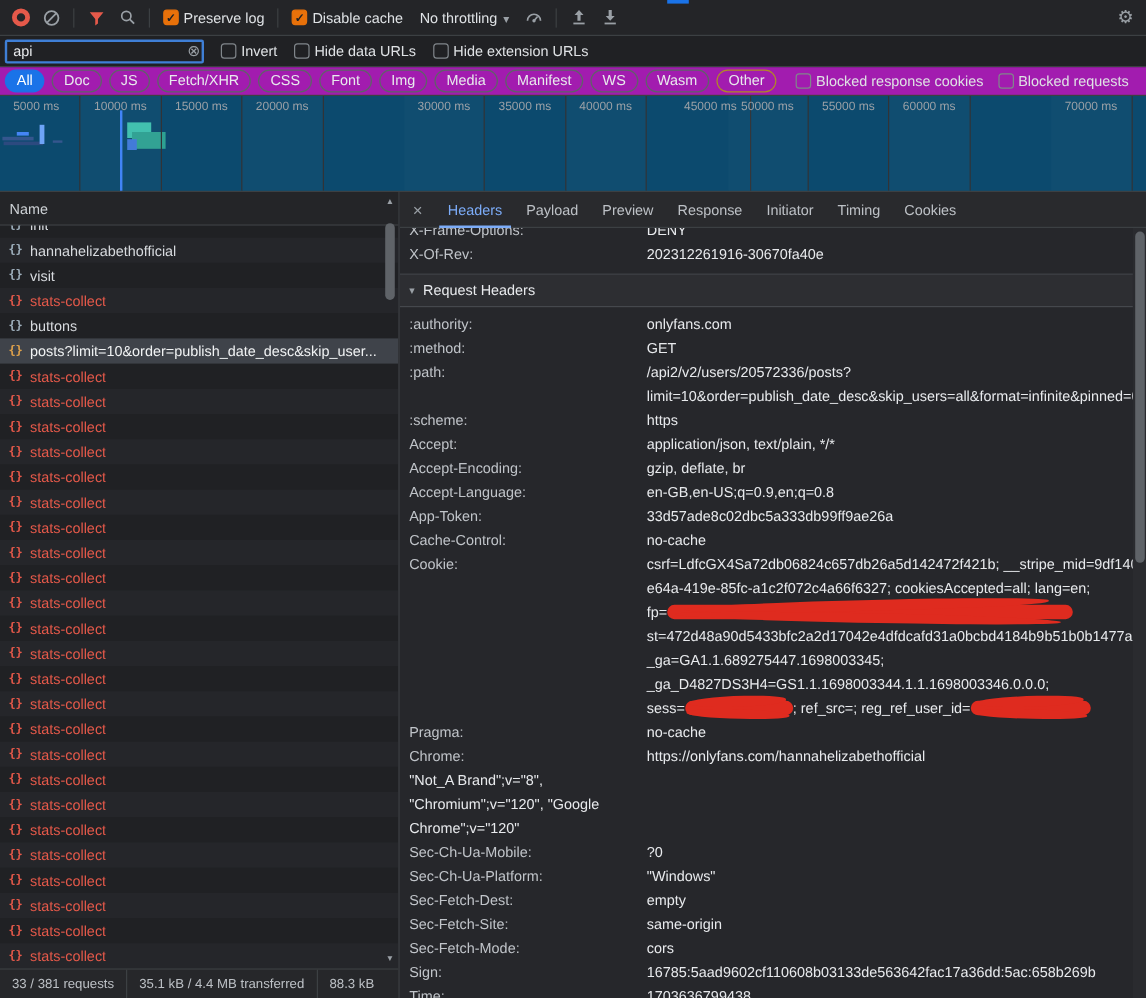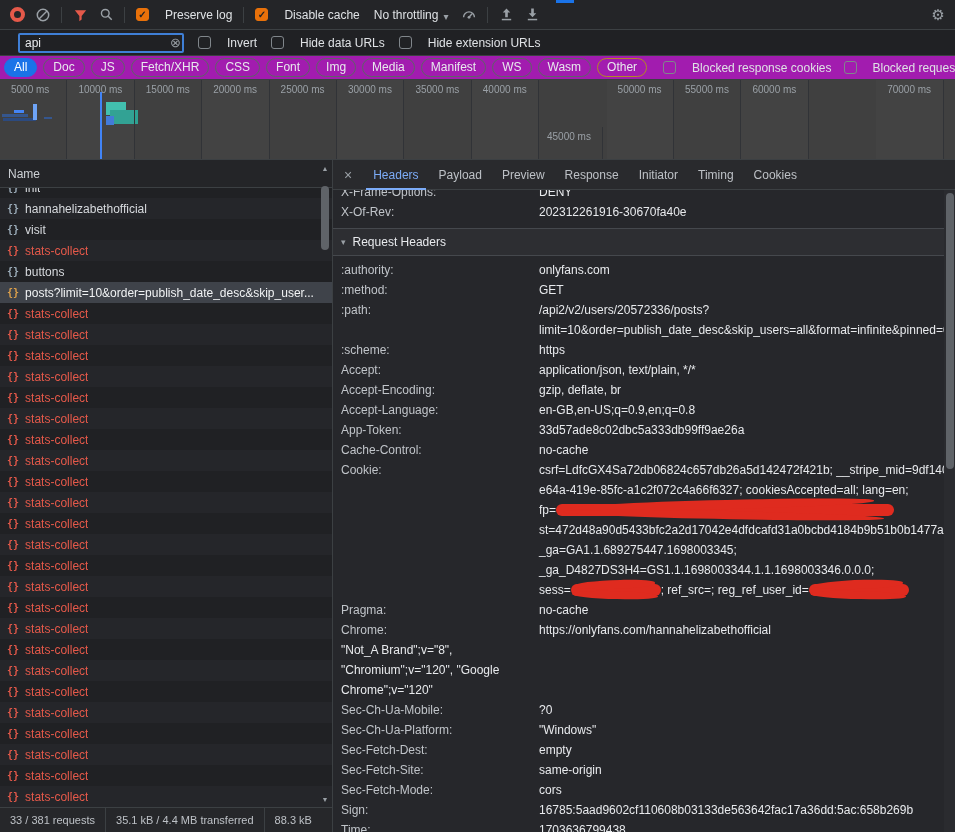--- a/index.html
+++ b/index.html
@@ -14,41 +14,41 @@
   .tb3{top:56px;height:24px;padding:0 4px;background:#a21caf;}
   .icon-btn{width:26px;height:24px;display:flex;align-items:center;justify-content:center;flex:none;cursor:pointer;}
   .vsep{width:1px;height:16px;background:#3c4043;margin:0 5px;flex:none;}
   .spacer{flex:1;}
   .rec-ring{width:7px;height:7px;border:4px solid #e5594a;border-radius:50%;display:block;}
   .glyph{color:#9aa0a6;font-size:15px;line-height:1;}
   .cb-wrap{display:flex;align-items:center;margin:0 6px;cursor:pointer;flex:none;}
   .cb{width:13px;height:13px;border:1.5px solid #80868b;border-radius:3px;box-sizing:border-box;
       display:flex;align-items:center;justify-content:center;font-size:10px;font-weight:bold;color:transparent;flex:none;}
   .cb.checked{background:#e8710a;border-color:#e8710a;color:#202124;}
-  .cb-label{margin-left:16px;color:#dfe2e5;white-space:nowrap;}
+  .cb-label{margin-left:4px;color:#dfe2e5;white-space:nowrap;}
   .dd{display:flex;align-items:flex-end;color:#dfe2e5;margin:0 8px;cursor:pointer;white-space:nowrap;}
   .dd .caret{color:#9aa0a6;margin-left:5px;font-size:10px;}
   .blue-strip{position:absolute;left:556px;top:0;width:18px;height:3px;background:#1a73e8;}
 
   
-  .flt-input-wrap{position:relative;flex:none;width:166px;height:20px;margin-left:14px;}
+  .flt-input-wrap{position:relative;flex:none;width:166px;height:20px;margin-left:0;}
   .flt-input{width:100%;height:100%;box-sizing:border-box;background:#202124;border:2px solid #3f7fd6;
       border-radius:2px;color:#e8eaed;font-family:"Liberation Sans",sans-serif;font-size:12px;padding:0 18px 0 5px;outline:none;}
   .flt-clear{position:absolute;right:3px;top:2px;color:#9aa0a6;font-size:13px;cursor:pointer;}
 
   
   .chips{display:flex;align-items:center;gap:6px;}
   .chip{height:19px;line-height:17px;padding:0 9px;border:1px solid #5f6368;border-radius:10px;
         background:transparent;color:#e8eaed;font-family:"Liberation Sans",sans-serif;font-size:12px;cursor:pointer;box-sizing:border-box;}
   .chip.selected{background:#1a73e8;border-color:#1a73e8;color:#ffffff;}
   .chip.highlighted{border-color:#b08a25;}
   .adv-cbs{display:flex;align-items:center;margin-left:10px;}
 
   
-  .overview{position:absolute;top:80px;left:0;width:955px;height:80px;background:#404040;
+  .overview{position:absolute;top:80px;left:0;width:955px;height:80px;background:#0c4a6e;
             border-bottom:1px solid #3c4043;box-sizing:border-box;overflow:hidden;cursor:ew-resize;}
   .tl-band{position:absolute;top:0;bottom:0;width:67.4px;border-right:1px solid #313337;box-sizing:border-box;}
   .tl-band.alt{background:rgba(255,255,255,0.018);}
   .tl-label{position:absolute;left:11px;top:4px;font-size:10px;color:#9aa0a6;white-space:nowrap;}
   .ov-shape{position:absolute;}
 
   
   .left-panel{position:absolute;left:0;top:160px;width:332px;height:672px;background:#202124;box-sizing:border-box;}
   .list-header{position:absolute;top:0;left:0;right:0;height:28px;border-bottom:1px solid #3c4043;
                display:flex;align-items:center;padding-left:8px;color:#cdd1d5;box-sizing:border-box;background:#242528;}
@@ -238,33 +238,30 @@
       </div>
       <div class="tl-band alt" style="left: 67.4px;">
         <span class="tl-label">10000 ms</span>
       </div>
       <div class="tl-band" style="left: 134.8px; text-align: center;">
         <span class="tl-label">15000 ms</span>
       </div>
       <div class="tl-band alt" style="left: 202.2px;">
         <span class="tl-label">20000 ms</span>
       </div>
-      <div class="tl-band" style="left: 269.6px;">
-        <span class="tl-label">25000 ms</span>
-      </div>
       <div class="tl-band alt" style="left: 337px;">
         <span class="tl-label">30000 ms</span>
       </div>
       <div class="tl-band" style="left: 404.4px;">
         <span class="tl-label">35000 ms</span>
       </div>
       <div class="tl-band alt" style="left: 471.8px;">
         <span class="tl-label">40000 ms</span>
       </div>
-      <div class="tl-band" style="left: 536px; margin-top: 47px;">
+      <div class="tl-band" style="left: 559px;">
         <span class="tl-label">45000 ms</span>
       </div>
       <div class="tl-band alt" style="left: 606.6px;">
         <span class="tl-label">50000 ms</span>
       </div>
       <div class="tl-band" style="left: 674px;">
         <span class="tl-label">55000 ms</span>
       </div>
       <div class="tl-band alt" style="left: 741.4px;">
         <span class="tl-label">60000 ms</span>

